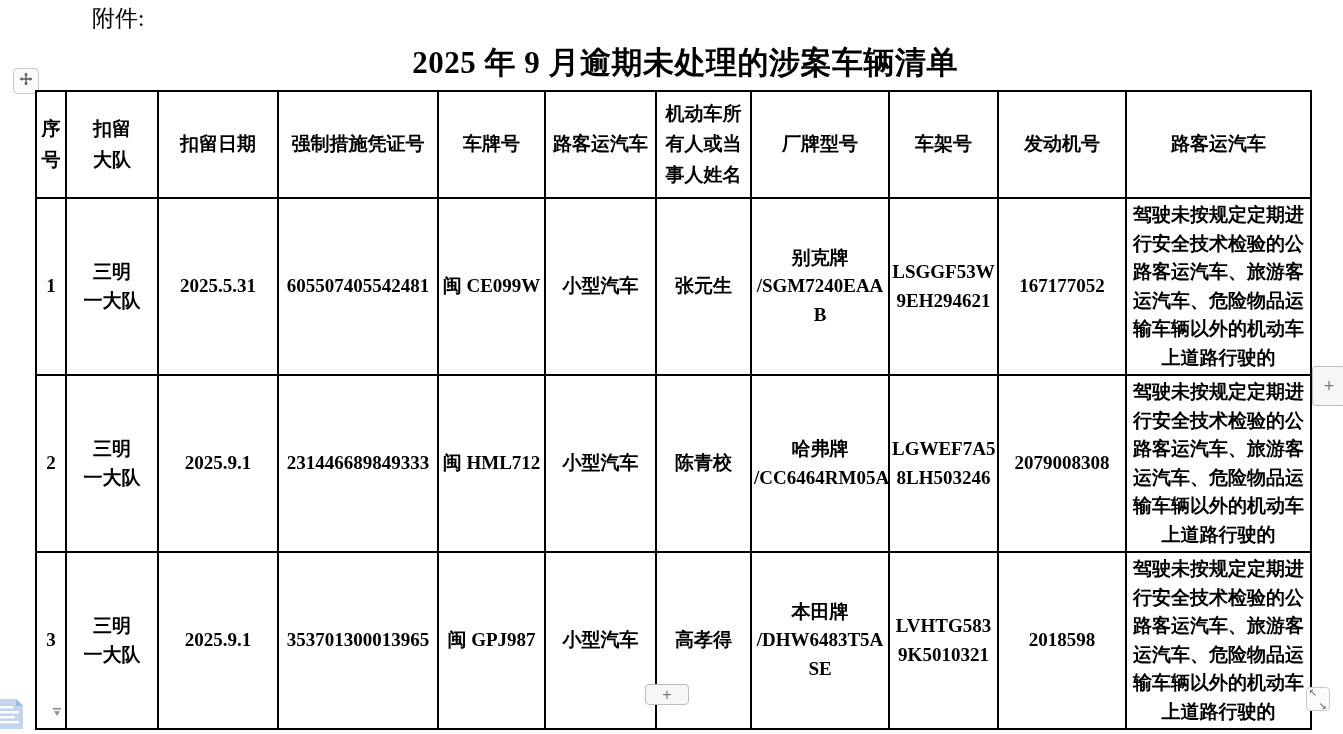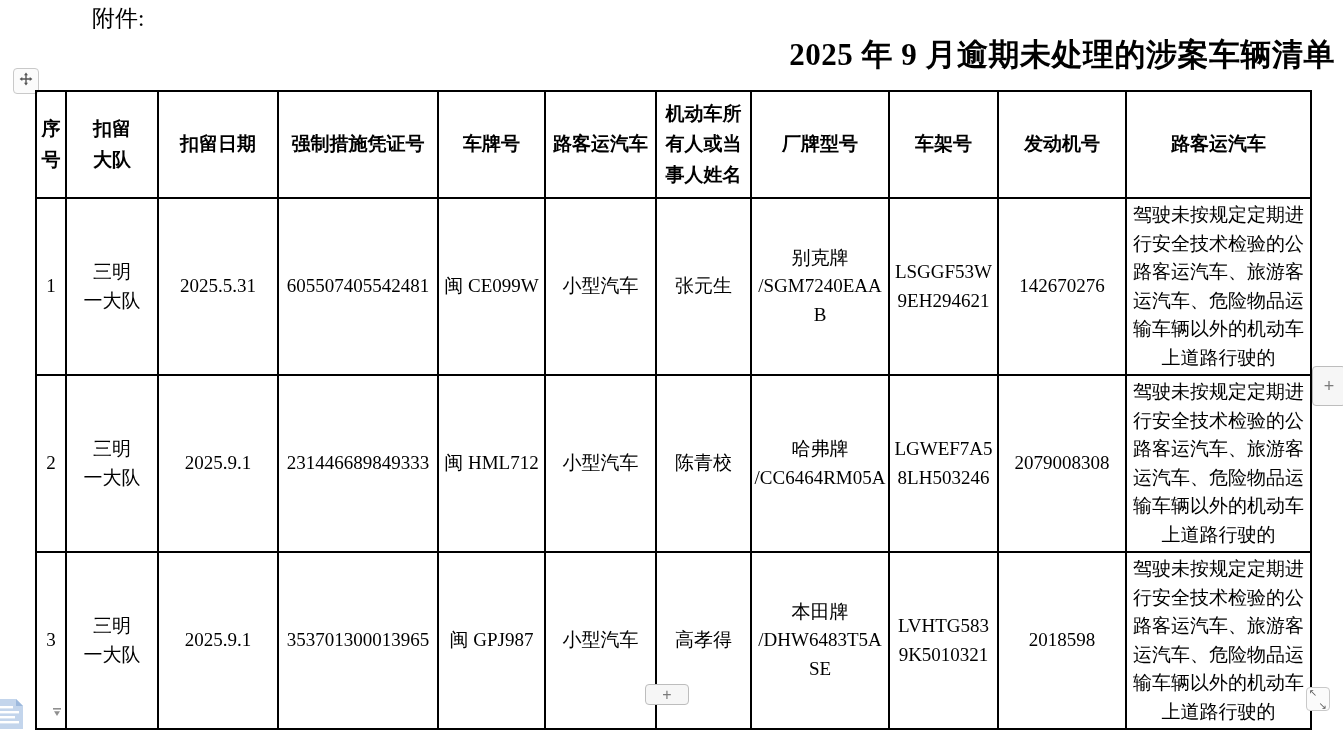--- a/index.html
+++ b/index.html
@@ -1,28 +1,28 @@
 <!DOCTYPE html>
 <html><head>
 <meta charset="utf-8">
 <style>
   * { margin:0; padding:0; box-sizing:border-box; }
   html,body { width:1343px; height:734px; background:#ffffff; overflow:hidden; position:relative;
               font-family:"Liberation Serif","DejaVu Serif",serif; color:#000; }
 
   .attachment-label { position:absolute; left:92px; top:3px; font-size:23px; }
 
-  .doc-title { position:absolute; left:35px; top:34px; width:1300px; text-align:right;
+  .doc-title { position:absolute; left:35px; top:42px; width:1300px; text-align:center;
                font-size:31px; font-weight:bold; letter-spacing:0.5px; }
 
   table.case-table { position:absolute; left:35px; top:90px; width:1275px;
                      border-collapse:collapse; table-layout:fixed; }
   table.case-table td { border:2px solid #000; text-align:center; vertical-align:middle;
                         white-space:pre-line; padding:2px; font-size:19px; line-height:1.5;
-                        overflow:hidden; }
+                        overflow:hidden;font-weight:bold; }
   tr.header-row { height:107px; }
   tr.header-row td { font-family:"Liberation Sans","DejaVu Sans",sans-serif;
                      font-weight:600; font-size:19px; line-height:1.6; }
   tr.data-row { height:163px; }
   td.col-reason { font-size:16px; line-height:26px; padding:2px 12px; }
 
   
   .handle-box { position:absolute; background:#fbfbfb; border:1px solid #c9c9c9;
                 border-radius:4px; display:flex; align-items:center; justify-content:center; }
   .move-handle { left:13px; top:68px; width:26px; height:26px; }
@@ -95,21 +95,21 @@
     <td>2025.5.31</td>
     <td>605507405542481</td>
     <td>闽 CE099W</td>
     <td>小型汽车</td>
     <td>张元生</td>
     <td>别克牌
 /SGM7240EAA
 B</td>
     <td>LSGGF53W
 9EH294621</td>
-    <td>142670276</td>
+    <td>167177052</td>
     <td class="col-reason">驾驶未按规定定期进
 行安全技术检验的公
 路客运汽车、旅游客
 运汽车、危险物品运
 输车辆以外的机动车
 上道路行驶的</td>
   </tr>
   <tr class="data-row">
     <td>2</td>
     <td>三明

